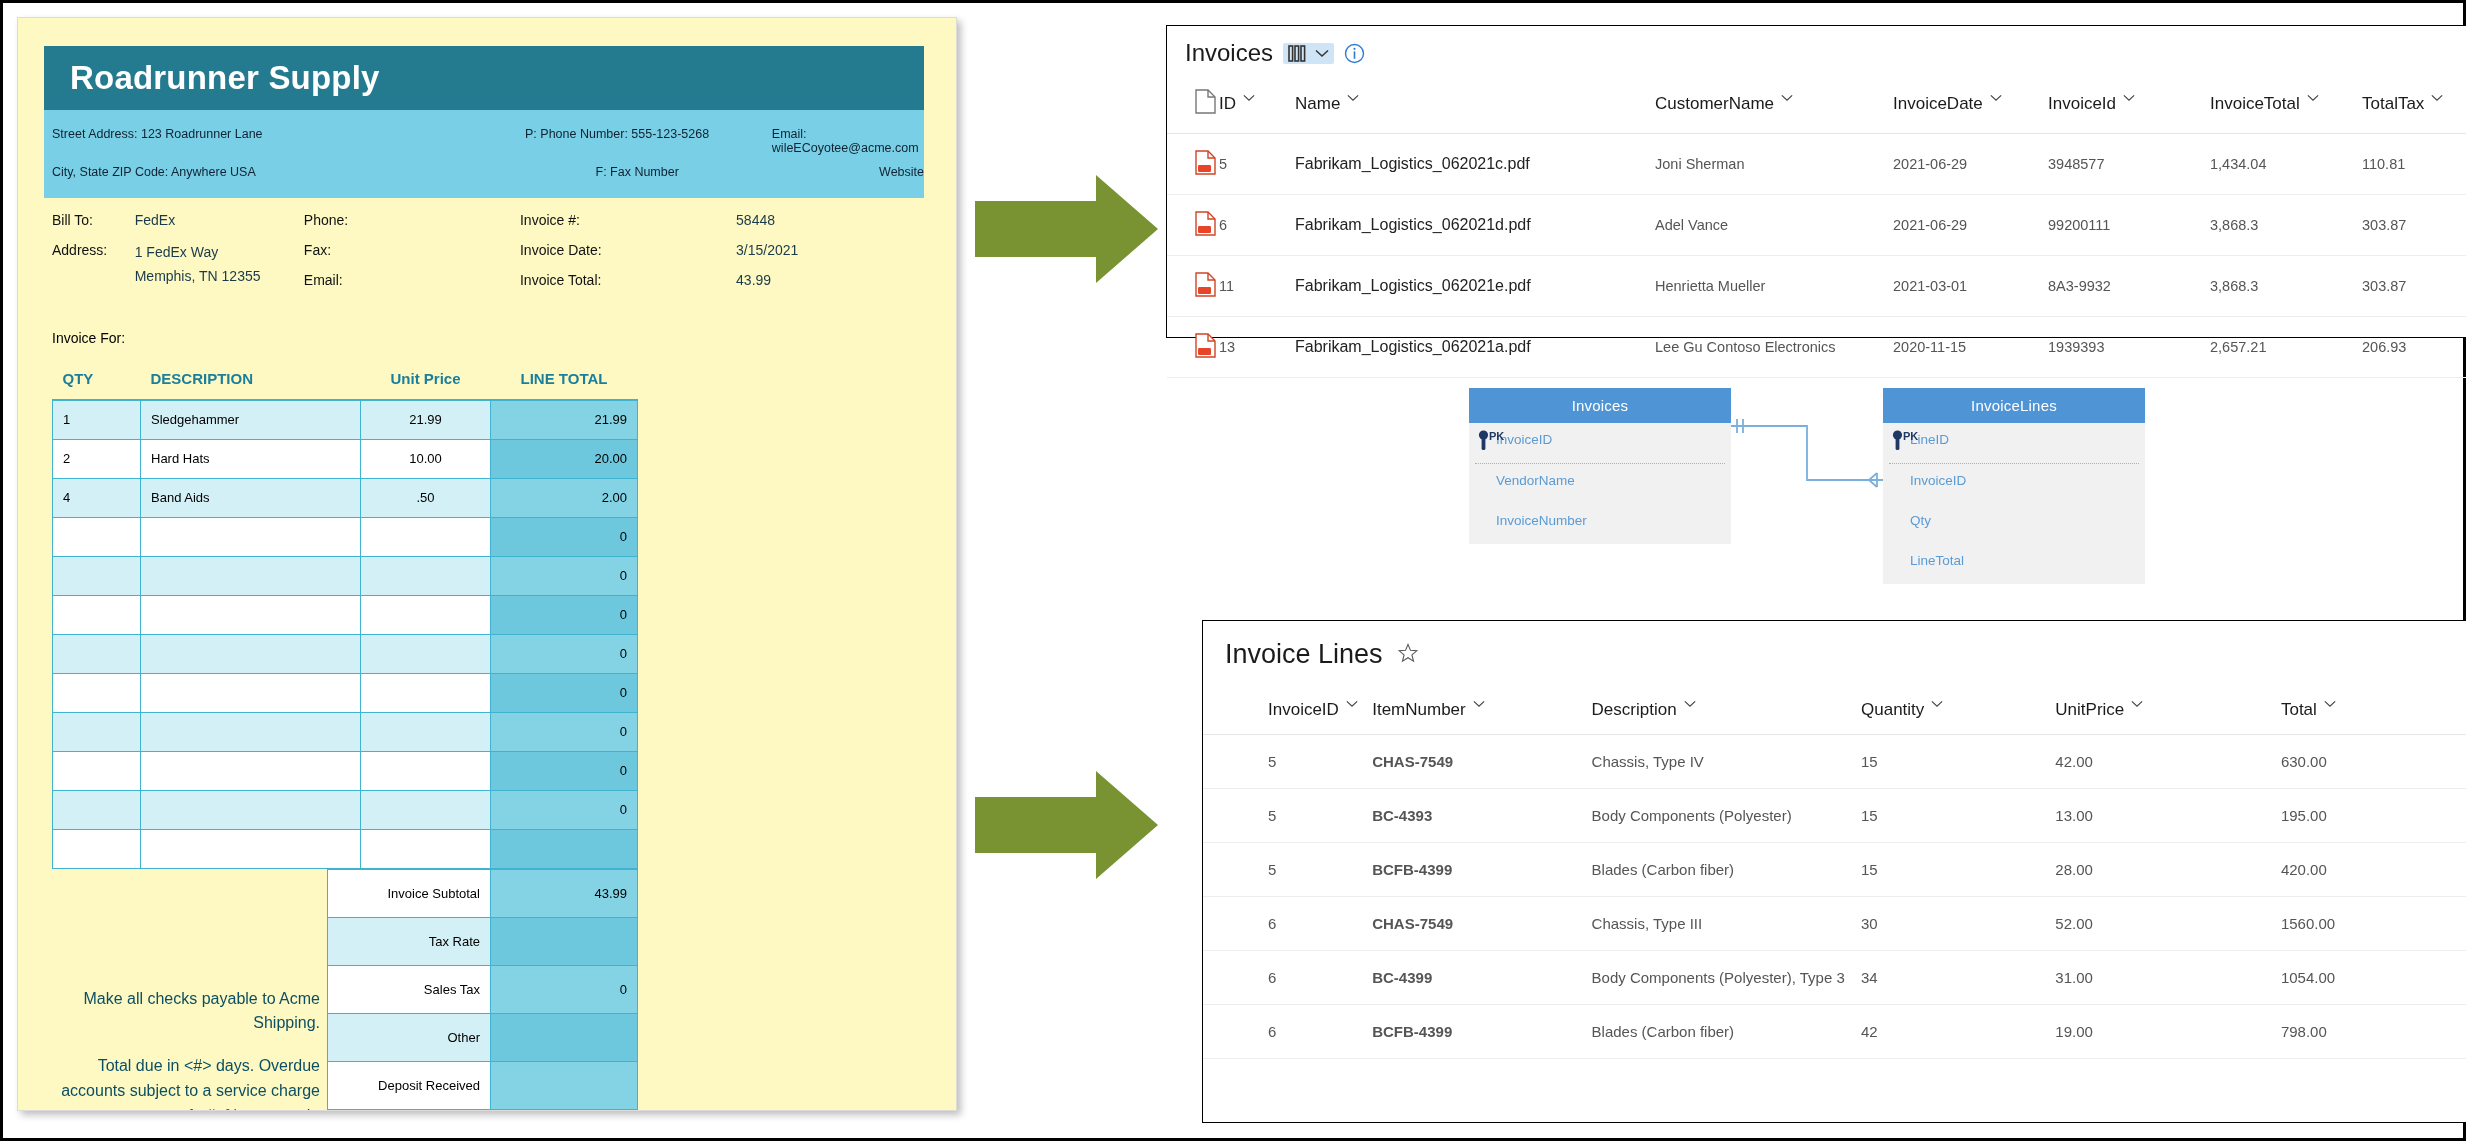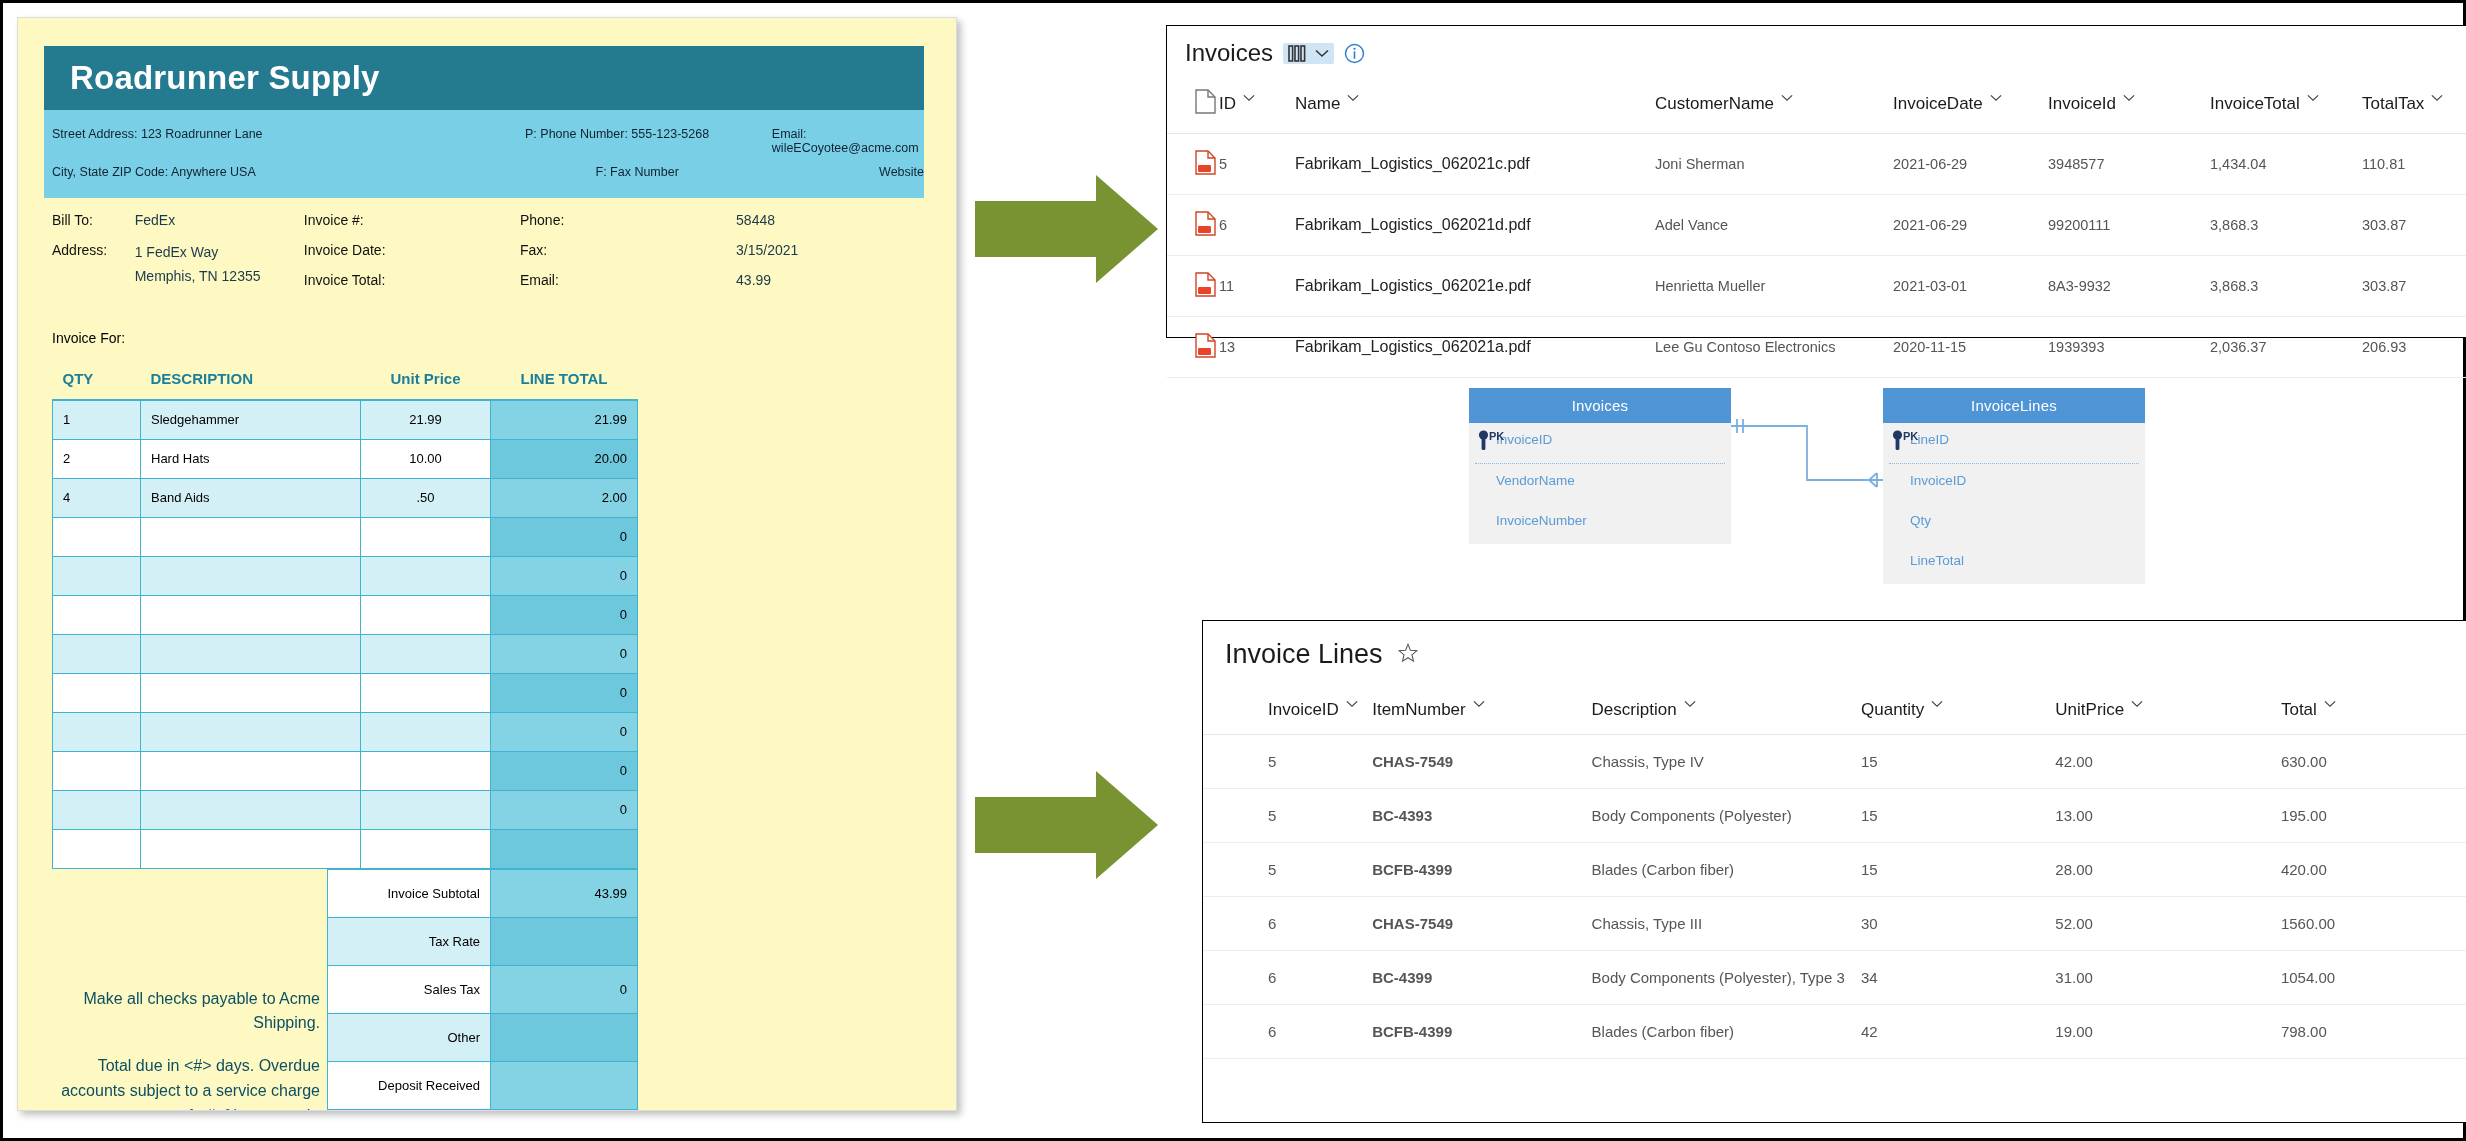--- a/index.html
+++ b/index.html
@@ -190,28 +190,28 @@
           <div>Address:</div>
         </div>
         <div class="bill-col-b">
           <div>FedEx</div>
           <div class="blk">
             <div style="margin-bottom:4px">1 FedEx Way</div>
             <div>Memphis,  TN  12355</div>
           </div>
         </div>
         <div class="bill-col-c">
+          <div>Phone:</div>
+          <div>Fax:</div>
+          <div>Email:</div>
+        </div>
+        <div class="bill-col-c">
           <div>Invoice #:</div>
           <div>Invoice Date:</div>
           <div>Invoice Total:</div>
-        </div>
-        <div class="bill-col-c">
-          <div>Phone:</div>
-          <div>Fax:</div>
-          <div>Email:</div>
         </div>
         <div class="bill-col-d">
           <div>58448</div>
           <div>3/15/2021</div>
           <div>43.99</div>
         </div>
       </div>
 
       <div class="invfor">Invoice For:</div>
 
@@ -472,21 +472,21 @@
             <td class="col-icon"><svg width="21" height="25" viewBox="0 0 21 25">
                 <path d="M1 1 h12 l7 7 v16 h-19 z" fill="#fff" stroke="#d04423" stroke-width="1.4"></path>
                 <path d="M13 1 v7 h7" fill="none" stroke="#d04423" stroke-width="1.4"></path>
                 <rect x="3" y="15" width="13" height="7" rx="1.2" fill="#e8442a"></rect>
               </svg></td>
             <td class="col-id">13</td>
             <td class="col-name c-name">Fabrikam_Logistics_062021a.pdf</td>
             <td class="col-cust">Lee Gu Contoso Electronics</td>
             <td class="col-date">2020-11-15</td>
             <td class="col-invid">1939393</td>
-            <td class="col-total">2,036.37</td>
+            <td class="col-total">2,657.21</td>
             <td class="col-tax">206.93</td>
           </tr>
         </tbody>
     </table>
   </div>
 
   <div id="er">
     <svg class="link-svg" width="680" height="205">
       <path d="M262,38 L338,38 L338,92 L414,92" fill="none" stroke="#7ab0dd" stroke-width="1.8"></path>
       <line x1="268" y1="31" x2="268" y2="45" stroke="#7ab0dd" stroke-width="1.8"></line>

